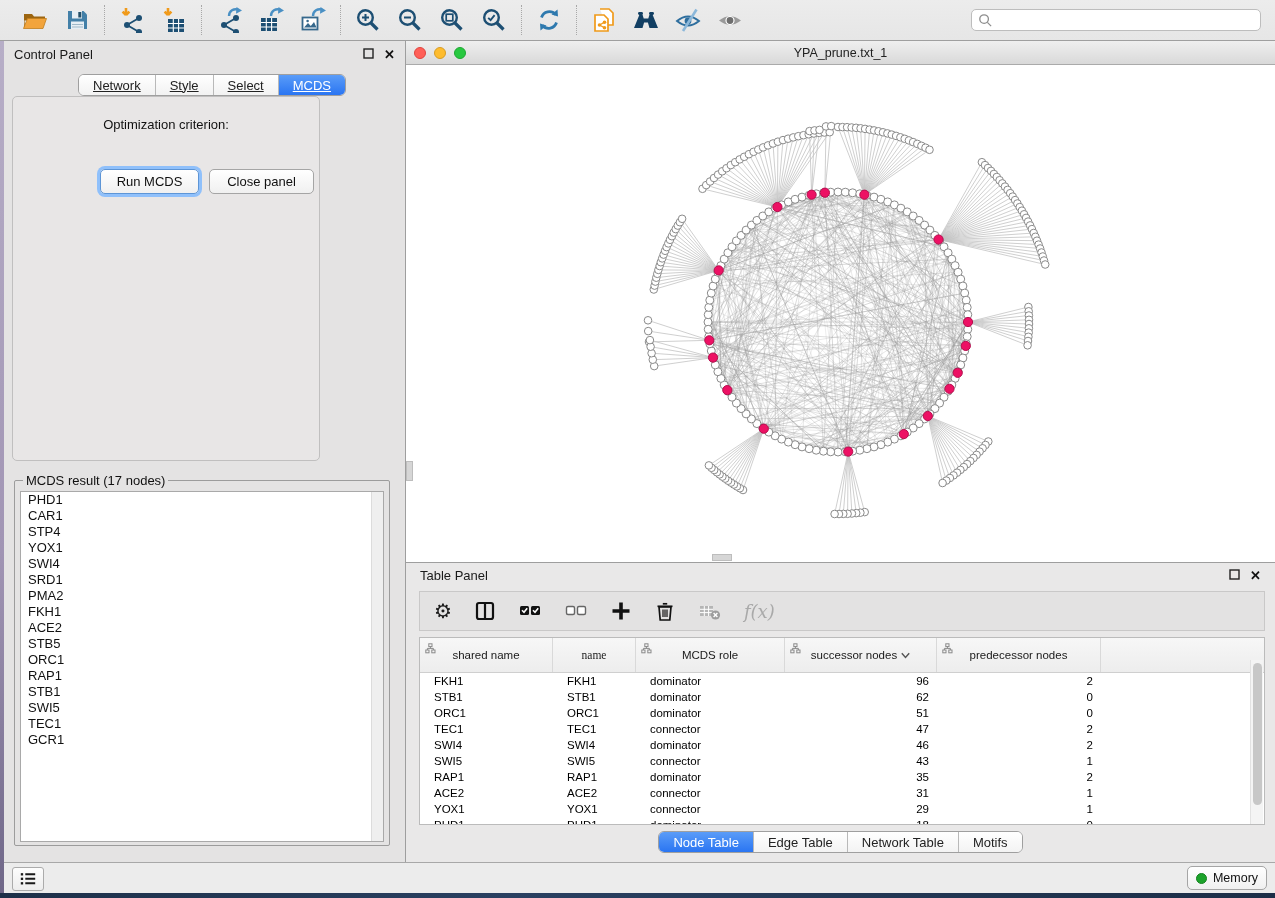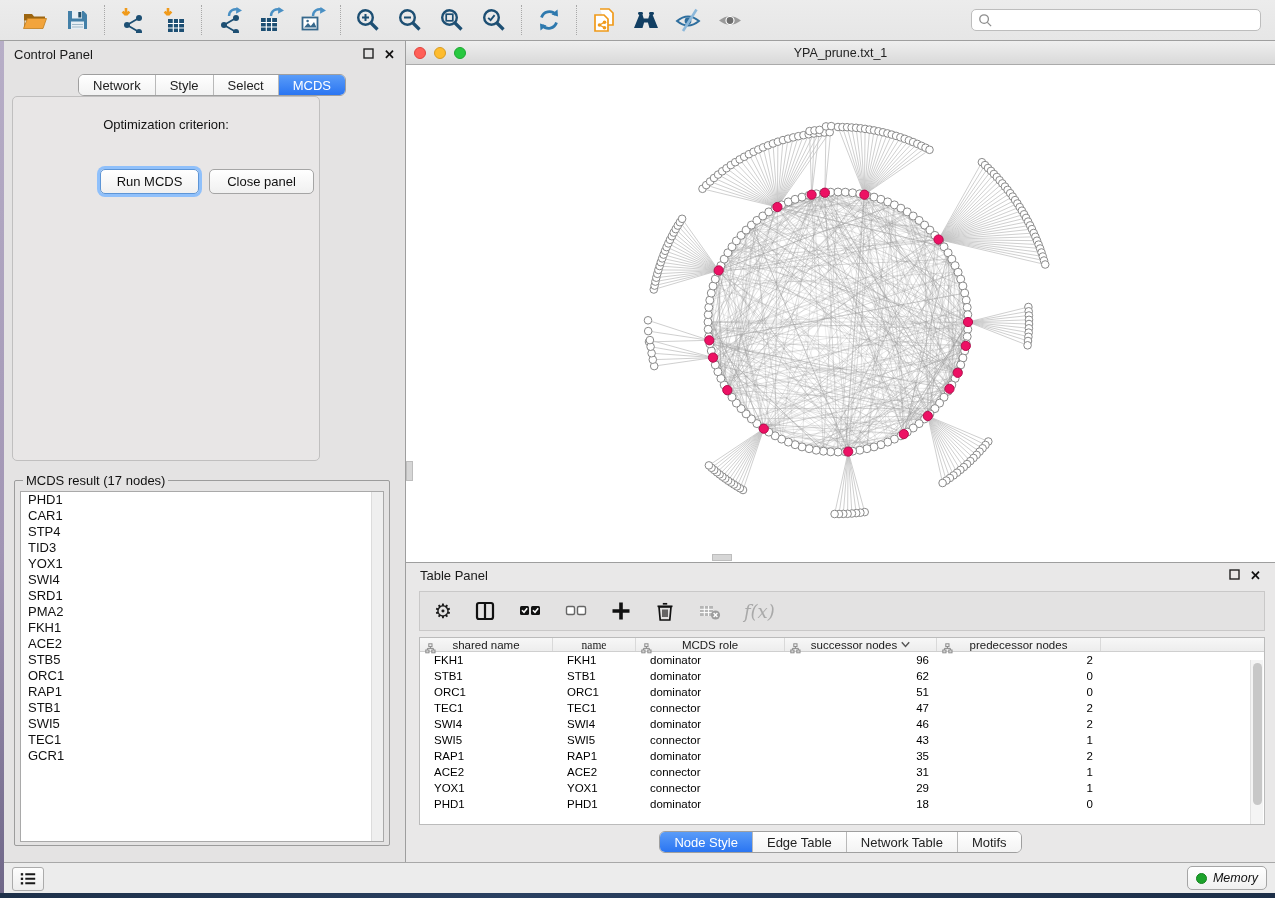--- a/index.html
+++ b/index.html
@@ -25,21 +25,21 @@
   #bottom-strip { left:0; top:893px; width:1275px; height:5px; background:linear-gradient(90deg,#1d3049,#2a4061 40%,#1c2e47); }
 
   
   #control-panel { left:4px; top:41px; width:402px; height:821px; background:#e4e3e3; border-right:1px solid #9e9e9e; }
   #cp-titlebar { left:0; top:0; width:100%; height:26px; display:flex; align-items:center; padding:0 10px; }
   #cp-title { font-size:13px; color:#1a1a1a; }
   .panel-ctrls { margin-left:auto; display:flex; gap:10px; align-items:center; }
   .float-btn svg, .close-btn { cursor:pointer; }
   .close-btn { font-size:13px; font-weight:bold; color:#111; line-height:1; }
   #cp-tabs { left:74px; top:33px; height:22px; display:flex; border:1px solid #9f9f9f; border-radius:6px; overflow:hidden; background:#fff; }
-  .cp-tab { padding:8px 14px; font-size:13px; color:#222; display:flex; align-items:center; border-right:1px solid #b9b9b9; cursor:pointer; background:linear-gradient(#ffffff,#f2f2f2); }
+  .cp-tab { padding:8px 14px; font-size:13px; color:#222; display:flex; align-items:center; border-right:1px solid #b9b9b9; cursor:pointer; background:linear-gradient(#ffffff,#f2f2f2);text-decoration:underline; }
   .cp-tab:last-child { border-right:none; }
   .cp-tab.selected { background:linear-gradient(#5a9cf8,#2a75f2); color:#fff;text-align:right; }
   #cp-content { left:8px; top:55px; width:308px; height:365px; background:#e8e6e6; border:1px solid #c0bfbf; border-radius:5px; }
   #opt-label { top:20px; width:100%; text-align:center; font-size:13px; color:#111; }
   #criterion-select { left:36px; top:38px; width:316px; height:24px; background:#fff; border:1px solid #ababab; border-radius:5px;
     display:flex; align-items:center; cursor:pointer; }
   #criterion-value { flex:1; font-size:12.5px; color:#111; padding-left:10px; white-space:nowrap; }
   #select-stepper { width:19px; height:20px; margin-right:2px; border-radius:4px; background:linear-gradient(#6aa6f9,#2a6ff0); display:flex; align-items:center; justify-content:center; }
   .btn { background:linear-gradient(#ffffff,#f0f0f0); border:1px solid #a5a5a5; border-radius:5px; font-size:13px; color:#111;
     display:flex; align-items:center; justify-content:center; cursor:pointer; }
@@ -68,36 +68,36 @@
   #table-panel { left:406px; top:563px; width:869px; height:299px; background:#e9e8e8; }
   #tp-titlebar { left:0; top:0; width:100%; height:24px; display:flex; align-items:center; padding:0 14px; }
   #tp-title { font-size:13px; color:#1a1a1a; }
   #tp-toolbar { left:13px; top:28px; width:846px; height:40px; background:#e3e2e2; border:1px solid #c9c8c8;
     display:flex; align-items:center; gap:22px; padding-left:14px; }
   .tp-icon { display:flex; align-items:center; justify-content:center; cursor:pointer; }
   .tp-icon.disabled { cursor:default; }
   .gear-glyph { font-size:20px; color:#1c1c1c; line-height:1; }
   .fx-glyph { font-family:"DejaVu Serif", serif; font-style:italic; font-size:18px; color:#a9a9a9; }
   #tp-table { left:13px; top:74px; width:846px; height:188px; background:#fff; border:1px solid #bbb; overflow:hidden; }
-  #tp-header { display:flex; height:14px; background:linear-gradient(#f7f7f7,#ededed); border-bottom:1px solid #cfcfcf; }
+  #tp-header { display:flex; height:35px; background:linear-gradient(#f7f7f7,#ededed); border-bottom:1px solid #cfcfcf; }
   .th { position:relative; display:flex; align-items:center; justify-content:center; font-size:11.5px; color:#1a1a1a;
     border-right:1px solid #d9d9d9; cursor:pointer; gap:4px; }
   .th .tree { position:absolute; left:5px; top:5px; }
   .tbody-row { display:flex; height:16px; cursor:default; }
   .td { font-size:11.5px; color:#000; line-height:16px; white-space:nowrap; overflow:hidden; }
   #tp-scroll { position:absolute; right:1px; top:22px; width:13px; height:164px; background:#f4f4f4; border-left:1px solid #e2e2e2; }
   #tp-thumb { position:absolute; left:1.5px; top:3px; width:9px; height:142px; background:#c7c7c7; border-radius:5px; cursor:pointer; }
   #tp-tabs { left:0; right:0; top:268px; display:flex; justify-content:center; }
   #tp-tabs-inner { display:flex; border:1px solid #9f9f9f; border-radius:6px; overflow:hidden; background:#fff; height:22px; }
   .tp-tab { padding:0 14px; font-size:13px; color:#222; display:flex; align-items:center; border-right:1px solid #b9b9b9; cursor:pointer; background:linear-gradient(#ffffff,#f3f3f3); }
   .tp-tab:last-child { border-right:none; }
   .tp-tab.selected { background:linear-gradient(#5a9cf8,#2a75f2); color:#fff; }
 
   
-  #status-bar { left:4px; top:862px; width:1271px; height:31px; background:#ececec; border-top:1px solid #a8a8a8;font-style:italic; }
+  #status-bar { left:4px; top:862px; width:1271px; height:31px; background:#ececec; border-top:1px solid #a8a8a8; }
   #list-btn { left:8px; top:4px; width:32px; height:24px; background:linear-gradient(#fdfdfd,#ededed); border:1px solid #ababab; border-radius:3px;
     display:flex; align-items:center; justify-content:center; cursor:pointer; }
   #memory-btn { left:1183px; top:3px; width:80px; height:24px; gap:6px; }
   #mem-dot { width:11px; height:11px; border-radius:50%; background:#1ca32b; border:1px solid #14831f; }
   #memory-btn span.lbl { font-size:12.5px; color:#111; }
 </style>
 </head>
 <body>
 
 <div id="app">
@@ -285,21 +285,20 @@
       <div id="run-mcds" class="btn abs">Run MCDS</div>
       <div id="close-panel" class="btn abs">Close panel</div>
     </div>
     <fieldset id="mcds-fieldset" class="abs">
       <legend>MCDS result (17 nodes)</legend>
       <div id="mcds-list">
         <div id="mcds-items">
             <div class="mcds-item">PHD1</div>
             <div class="mcds-item">CAR1</div>
             <div class="mcds-item">STP4</div>
-            <div class="mcds-item">TID3</div>
             <div class="mcds-item">YOX1</div>
             <div class="mcds-item">SWI4</div>
             <div class="mcds-item">SRD1</div>
             <div class="mcds-item">PMA2</div>
             <div class="mcds-item">FKH1</div>
             <div class="mcds-item">ACE2</div>
             <div class="mcds-item">STB5</div>
             <div class="mcds-item">ORC1</div>
             <div class="mcds-item">RAP1</div>
             <div class="mcds-item">STB1</div>
@@ -1429,21 +1428,21 @@
             <div class="td" style="width: 152px; text-align: right; padding: 0px 8px 0px 0px;">18</div>
             <div class="td" style="width: 164px; text-align: right; padding: 0px 8px 0px 0px;">0</div>
           </div>
         </div>
       <div id="tp-scroll">
           <div id="tp-thumb"></div>
         </div>
     </div>
     <div id="tp-tabs" class="abs">
         <div id="tp-tabs-inner">
-          <div class="tp-tab selected">Node Style</div>
+          <div class="tp-tab selected">Node Table</div>
           <div class="tp-tab">Edge Table</div>
           <div class="tp-tab">Network Table</div>
           <div class="tp-tab">Motifs</div>
         </div>
       </div>
   </div>
 
   <div id="status-bar" class="abs">
     <div id="list-btn" class="abs">
       <svg width="18" height="16" viewBox="0 0 20 17">

